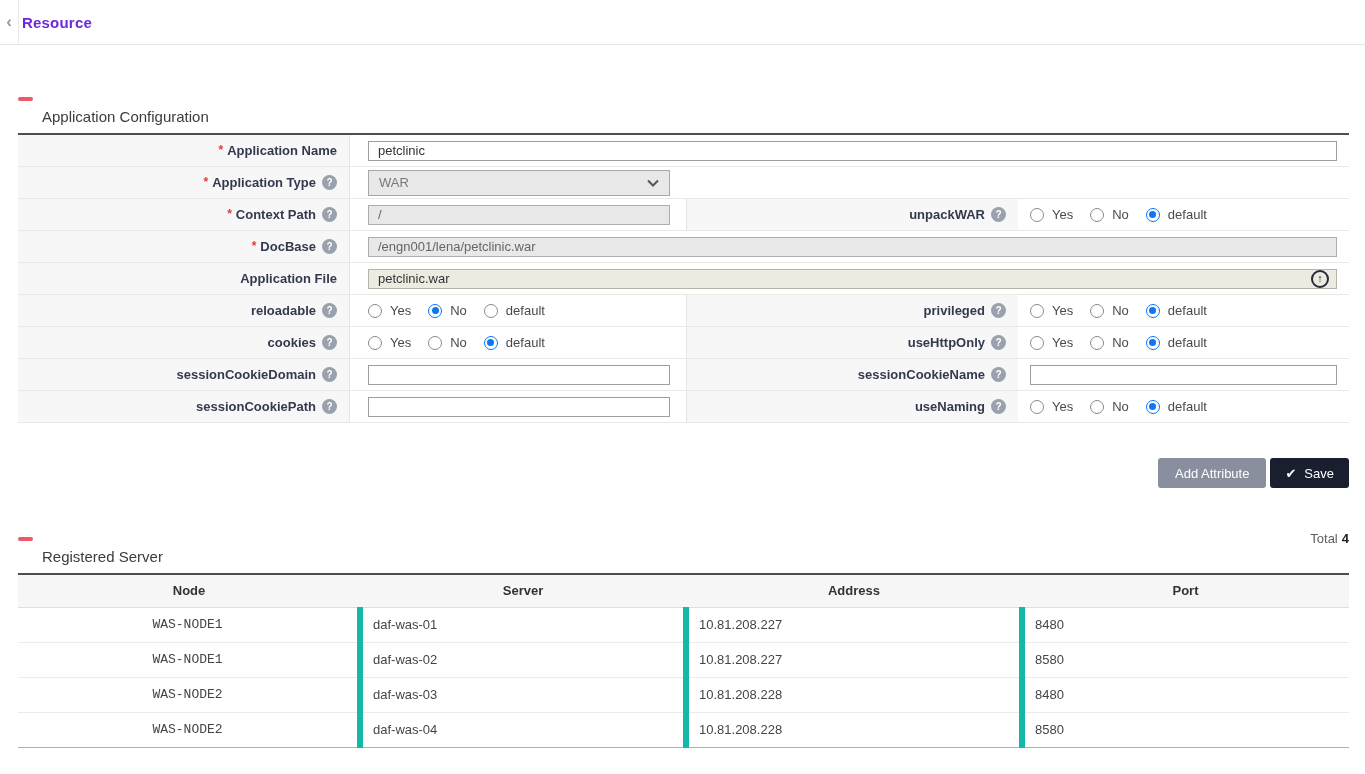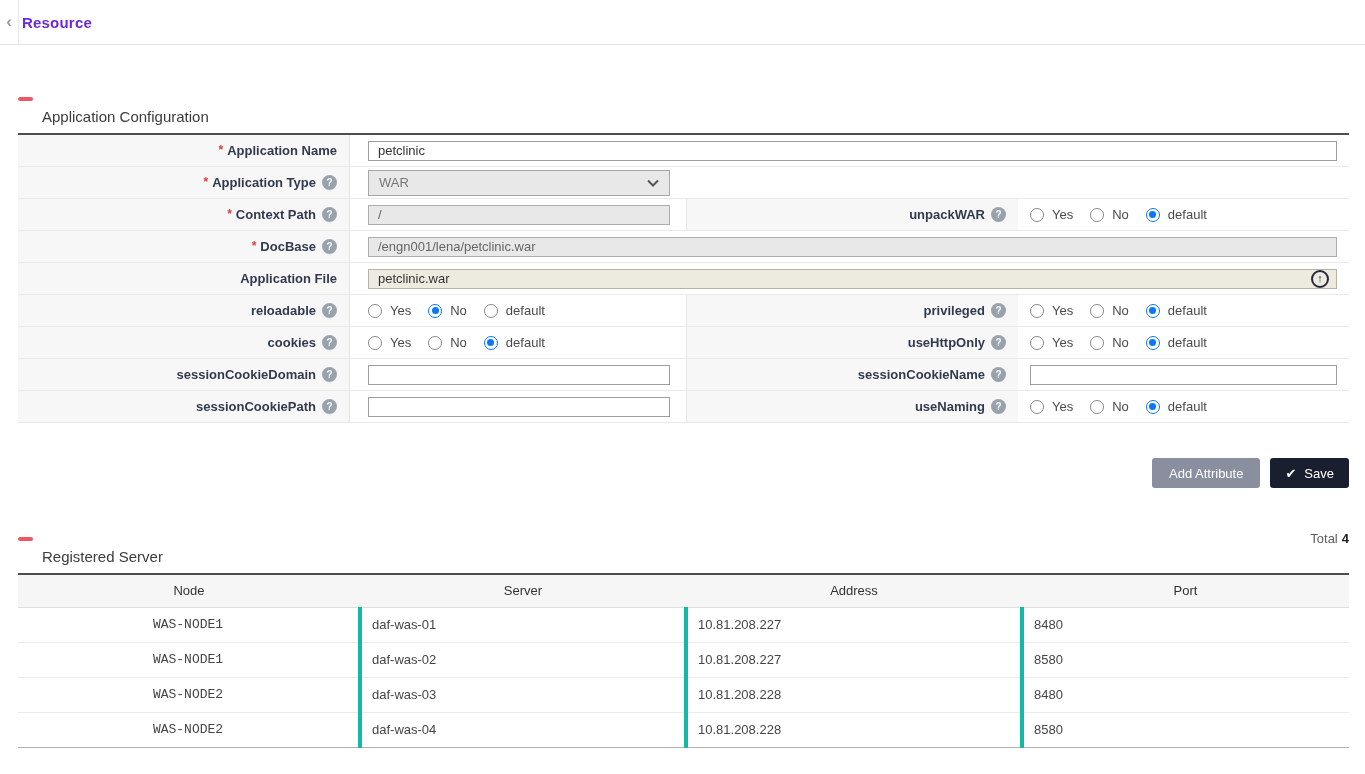--- a/index.html
+++ b/index.html
@@ -52,34 +52,34 @@
     align-items:center; justify-content:space-between; padding:0 10px; font-size:13px; color:#787878; }
 
   .rgrp { display:flex; align-items:center; }
   .ritem { display:inline-flex; align-items:center; margin-right:17px; font-size:13px; color:#4a4a4a; cursor:pointer; }
   .rdo { width:14px; height:14px; border:1px solid #8a8a8a; border-radius:50%; background:#fff;
     position:relative; margin-right:8px; flex:none; }
   .rdo.sel { border:1.5px solid #0b77f2; }
   .rdo.sel::after { content:""; position:absolute; inset:2.5px; border-radius:50%; background:#0b77f2; }
 
   
-  .btn-bar { display:flex; justify-content:flex-end; gap:10px; margin-top:35px; }
+  .btn-bar { display:flex; justify-content:flex-end; gap:4px; margin-top:35px; }
   .btn { height:30px; border:none; border-radius:3px; font-size:13px; font-family:inherit; color:#fff;
     display:inline-flex; align-items:center; justify-content:center; cursor:pointer; }
   .btn-gray { background:#8a8f9f; padding:0 17px; }
   .btn-dark { background:#1a1f30; padding:0 15px; }
   .btn-dark .chk { font-size:13px; margin-right:8px; }
 
   
   .srv-sec-head { margin-top:24px; }
   .srv-table { width:100%; border-collapse:collapse; margin-top:8px; border-top:2px solid #4e4e4e; }
-  .srv-table th { height:33px; background:#f6f6f6; font-size:13px; font-weight:400; color:#333;
+  .srv-table th { height:33px; background:#f6f6f6; font-size:13px; font-weight:700; color:#333;
     border-bottom:1px solid #dedede; text-align:center; }
   .srv-table td { height:35px; font-size:13px; color:#454545; border-bottom:1px solid #ebebeb;
-    border-left:4px solid #14b8a6; padding-left:10px; }
+    border-left:6px solid #14b8a6; padding-left:10px; }
   .srv-table td:first-child { border-left:none; text-align:center; padding-left:0;font-family:Liberation Mono, monospace; }
   .srv-table tbody tr:last-child td { border-bottom:1px solid #b0b0b0; }
 
   .edit-bar { display:flex; justify-content:flex-end; margin-top:34px; }
 </style>
 </head>
 <body>
 
 <div class="topbar">
   <div class="back-btn">‹</div>

